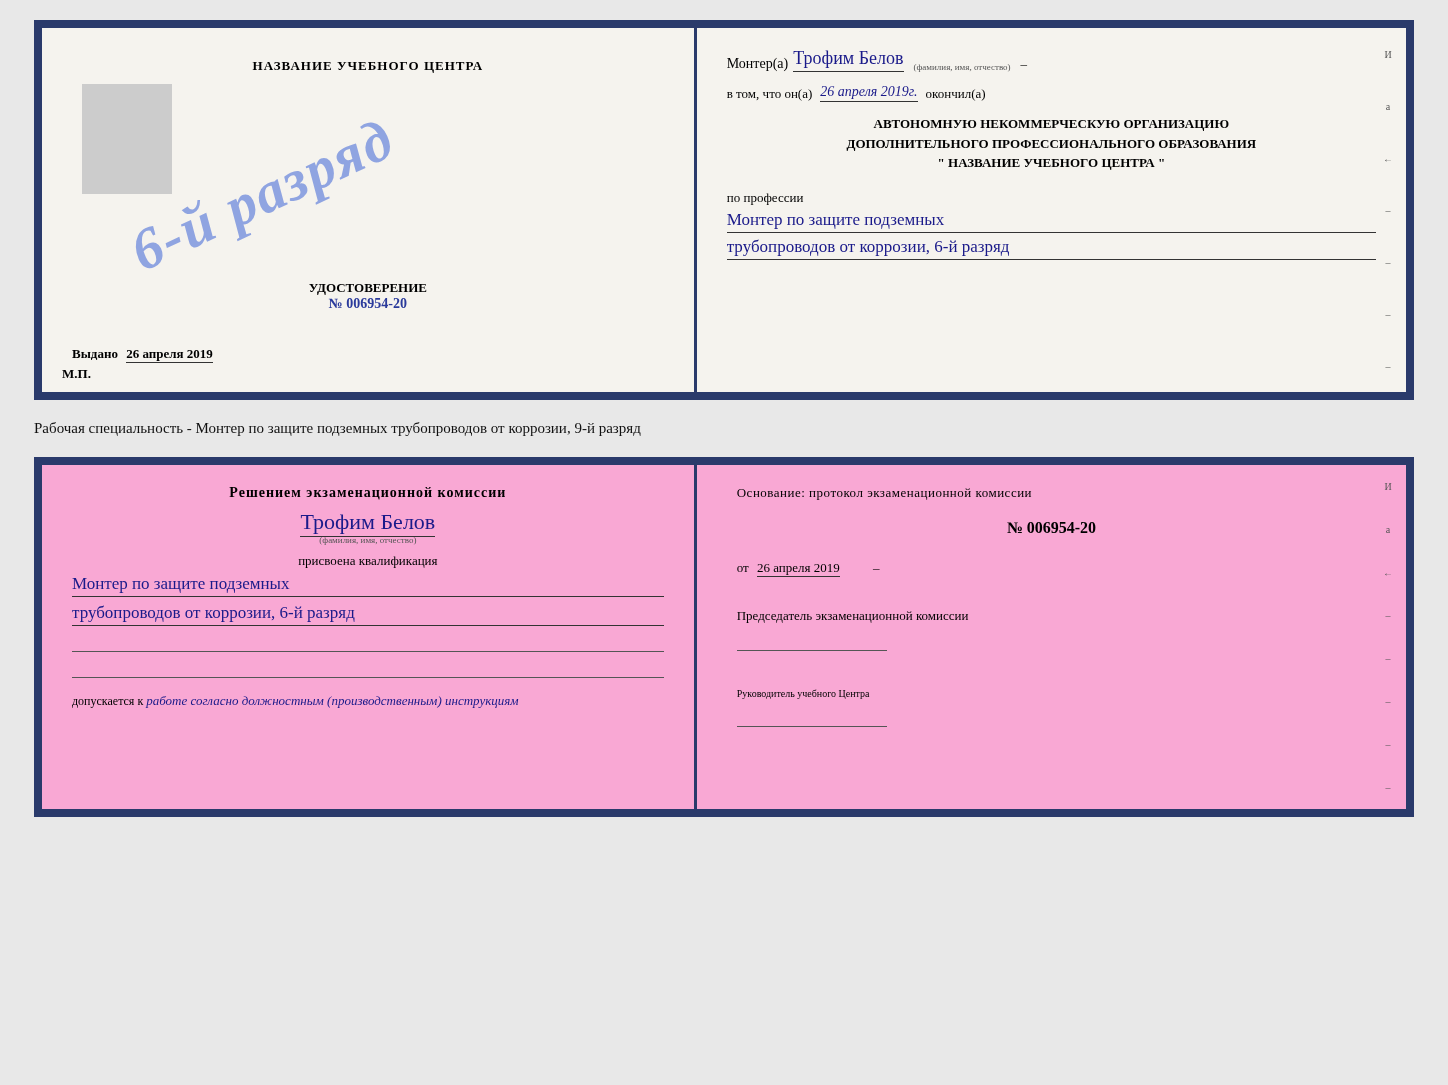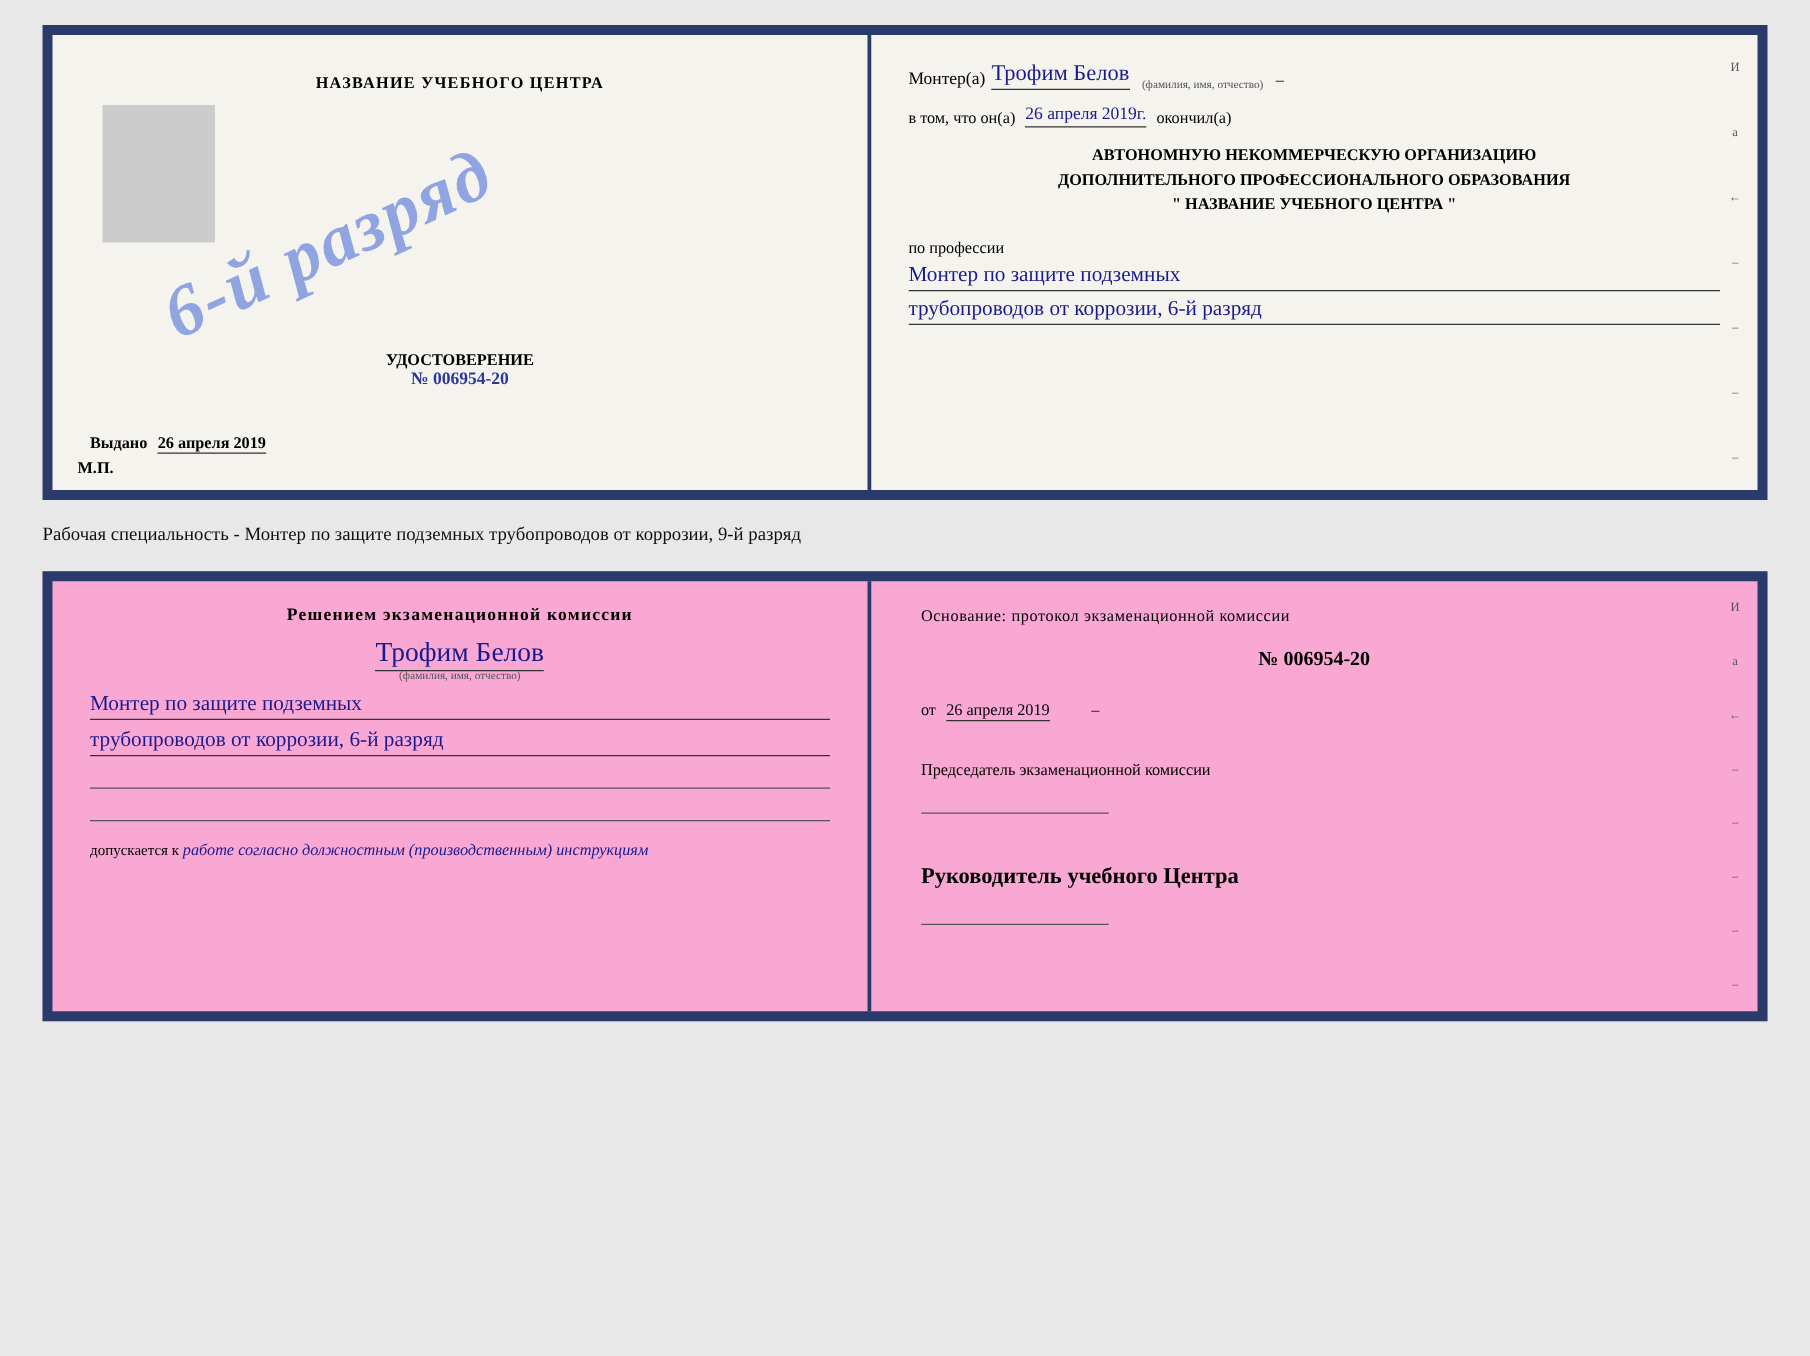--- a/index.html
+++ b/index.html
@@ -160,20 +160,21 @@
       font-size: 13px;
       display: flex;
       align-items: flex-end;
       gap: 8px;
     }
 
     .date-handwritten {
       font-family: 'Segoe Script', 'Brush Script MT', cursive;
       color: #1a1a8a;
       font-size: 14px;
+      font-style: italic;
       border-bottom: 1px solid #333;
       padding-bottom: 1px;
       text-align: center;
     }
 
     .org-block {
       font-size: 13px;
       text-align: center;
       font-weight: bold;
       text-transform: uppercase;
@@ -326,24 +327,23 @@
     }
 
     .signature-line {
       border-bottom: 1px solid #555;
       width: 150px;
       margin: 5px 0;
       height: 20px;
     }
 
     .rukovoditel-block {
-      font-size: 18px;
+      font-size: 10px;
       margin-top: 20px;
       line-height: 1.6;
-      font-weight: bold;
     }
 
     .right-deco-bottom {
       position: absolute;
       right: 8px;
       top: 0;
       bottom: 0;
       width: 20px;
       display: flex;
       flex-direction: column;
@@ -430,20 +430,21 @@
   <div class="certificate-bottom">
 
     <div class="cert-bottom-left">
       <div class="resheniem-line">Решением экзаменационной комиссии</div>
 
       <div class="name-block">
         <span class="name-handwritten">Трофим Белов</span>
         <small class="small-label">(фамилия, имя, отчество)</small>
       </div>
 
+      <div class="prisvoena-line">присвоена квалификация</div>
 
       <span class="kvalif-handwritten">Монтер по защите подземных</span>
       <span class="kvalif-handwritten">трубопроводов от коррозии, 6-й разряд</span>
 
       <div class="blank-lines"></div>
       <div class="blank-lines"></div>
 
       <div class="dopuskaetsya-line">
         <span>допускается к</span>
         <span class="dopusk-handwritten">работе согласно должностным (производственным) инструкциям</span>

